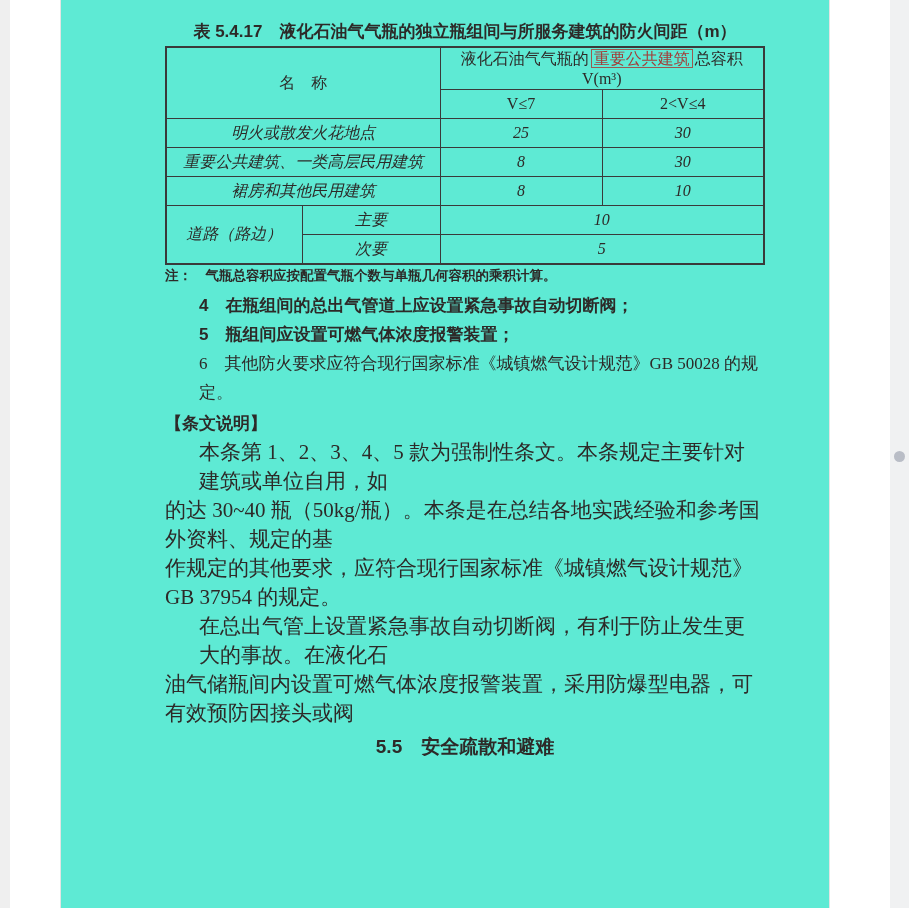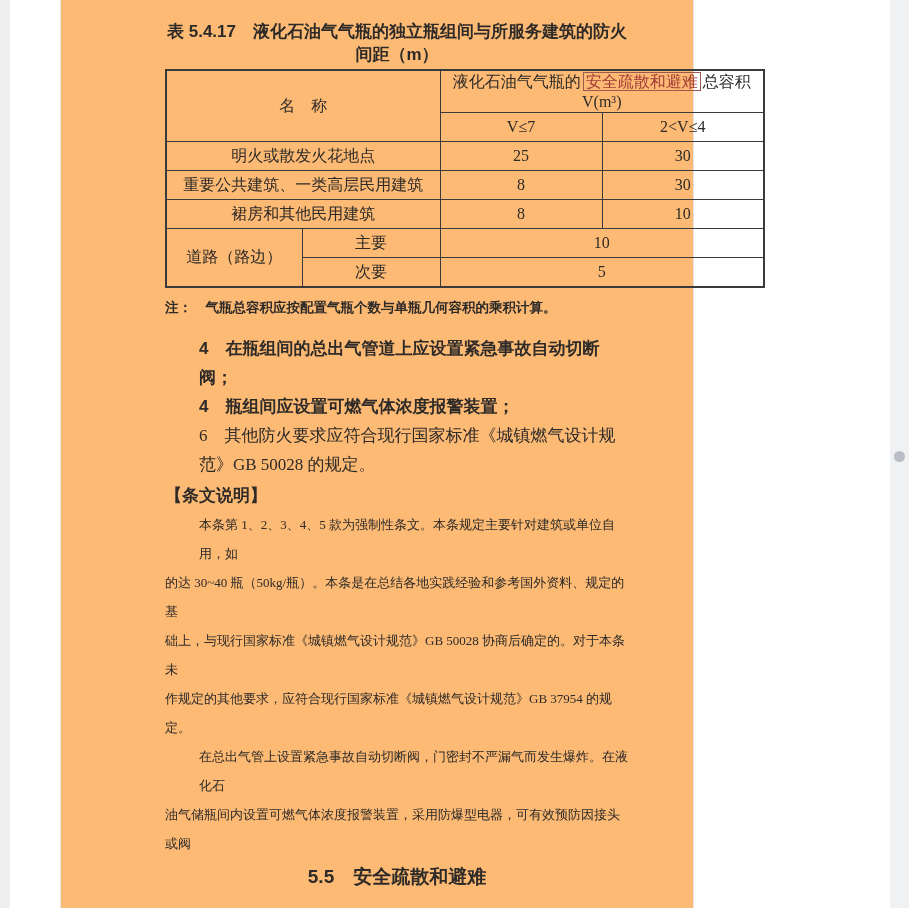--- a/index.html
+++ b/index.html
@@ -6,50 +6,50 @@
   body{
     width:909px;height:908px;overflow:hidden;
     font-family:"Liberation Serif","DejaVu Serif",serif;
     background:#ffffff;color:#2d2a28;
   }
   .viewport{position:relative;width:909px;height:908px;background:#ffffff;}
   .rail-left{position:absolute;left:0;top:0;width:10px;height:100%;background:#efefef;}
   .rail-right{position:absolute;right:0;top:0;width:19px;height:100%;background:#f0f1f2;}
   .scroll-dot{position:absolute;top:451px;left:4px;width:11px;height:11px;border-radius:50%;background:#b9bdc6;}
   .sheet{
-    position:absolute;left:60px;top:0;width:634px;height:100%;
-    background:#fdba74;border-left:1px solid #e4e4e4;border-right:1px solid #e4e4e4;
+    position:absolute;left:60px;top:0;width:770px;height:100%;
+    background:#5eead4;border-left:1px solid #e4e4e4;border-right:1px solid #e4e4e4;
     box-sizing:border-box;
   }
   .content{padding:20px 64px 0 104px;}
 
   .caption{
     text-align:center;font-family:"Liberation Sans","DejaVu Sans",sans-serif;
     font-weight:bold;font-size:17px;line-height:23px;margin-bottom:3px;color:#2d2a28;
   }
   table.fire{width:100%;border-collapse:collapse;border:2px solid #3a3a3a;font-size:16px;color:#2d2a28;table-layout:fixed;}
   table.fire td{border:1px solid #3a3a3a;text-align:center;padding:1px 4px;vertical-align:middle;}
   tr.h1 td{height:30px;}
   tr.h2 td{height:26px;}
-  tr.data td{height:26px;}
+  tr.data td{height:26px;font-style:italic;}
   td.c-left{text-align:left;padding-left:12px;}
   .hl-box{color:#a33c38;border:1px solid #9a5a50;padding:0 2px;margin:0 2px;}
 
   .note{
-    margin-top:9px;font-family:"Liberation Sans","DejaVu Sans",sans-serif;
+    font-family:"Liberation Sans","DejaVu Sans",sans-serif;
     font-weight:600;font-size:13.5px;line-height:21px;
   }
   .item{font-size:17px;line-height:29px;padding-left:34px;}
   .item.hei{font-family:"Liberation Sans","DejaVu Sans",sans-serif;font-weight:bold;}
-  .items-block{margin-top:16px;}
+  .items-block{margin-top:5px;}
   .cl-label{
     font-family:Liberation Sans, sans-serif;font-weight:bold;
     font-size:17px;line-height:28px;margin-top:3px;
   }
-  .para .line{font-size:13px;line-height:29px;}
+  .para .line{font-size:21px;line-height:29px;}
   .line.indent{padding-left:34px;}
   .section-heading{
     margin:5px 0 3px;text-align:center;
     font-family:"Liberation Sans","DejaVu Sans",sans-serif;
     font-weight:bold;font-size:19px;line-height:28px;color:#2d2a28;
   }
 </style>
 </head>
 <body>
 
@@ -67,21 +67,21 @@
       <table class="fire">
         <colgroup>
           <col style="width:136px">
             <col style="width:138px">
             <col style="width:162px">
             <col style="width:162px">
         </colgroup>
         <tbody>
             <tr class="h1">
           <td colspan="2" rowspan="2">名　称</td>
-          <td colspan="2"><span>液化石油气气瓶的</span><span class="hl-box">安全疏散和避难</span><span>总容积 V(m³)</span></td>
+          <td colspan="2"><span>液化石油气气瓶的</span><span class="hl-box">重要公共建筑</span><span>总容积 V(m³)</span></td>
         </tr>
         <tr class="h2">
           <td>V≤7</td>
           <td>2&lt;V≤4</td>
         </tr>
         <tr class="data">
           <td colspan="2" class="c-left">明火或散发火花地点</td>
           <td>25</td>
           <td>30</td>
         </tr>
@@ -104,35 +104,34 @@
           <td class="c-left">次要</td>
           <td colspan="2">5</td>
         </tr>
       </tbody>
         </table>
 
       <div class="note">注：　气瓶总容积应按配置气瓶个数与单瓶几何容积的乘积计算。</div>
 
       <div class="items-block">
         <div class="item hei">4　在瓶组间的总出气管道上应设置紧急事故自动切断阀；</div>
-        <div class="item hei">4　瓶组间应设置可燃气体浓度报警装置；</div>
+        <div class="item hei">5　瓶组间应设置可燃气体浓度报警装置；</div>
         <div class="item">6　其他防火要求应符合现行国家标准《城镇燃气设计规范》GB 50028 的规定。</div>
       </div>
 
       <div class="cl-label">【条文说明】</div>
 
       <div class="para">
         <div class="line indent">本条第 1、2、3、4、5 款为强制性条文。本条规定主要针对建筑或单位自用，如</div>
         <div class="line">的达 30~40 瓶（50kg/瓶）。本条是在总结各地实践经验和参考国外资料、规定的基</div>
-        <div class="line">础上，与现行国家标准《城镇燃气设计规范》GB 50028 协商后确定的。对于本条未</div>
         <div class="line">作规定的其他要求，应符合现行国家标准《城镇燃气设计规范》GB 37954 的规定。</div>
       </div>
 
       <div class="para">
-        <div class="line indent">在总出气管上设置紧急事故自动切断阀，门密封不严漏气而发生爆炸。在液化石</div>
+        <div class="line indent">在总出气管上设置紧急事故自动切断阀，有利于防止发生更大的事故。在液化石</div>
         <div class="line">油气储瓶间内设置可燃气体浓度报警装置，采用防爆型电器，可有效预防因接头或阀</div>
       </div>
 
       <div class="section-heading">5.5　安全疏散和避难</div>
 
     </div>
   </div>
 </div>
 
 </body></html>

